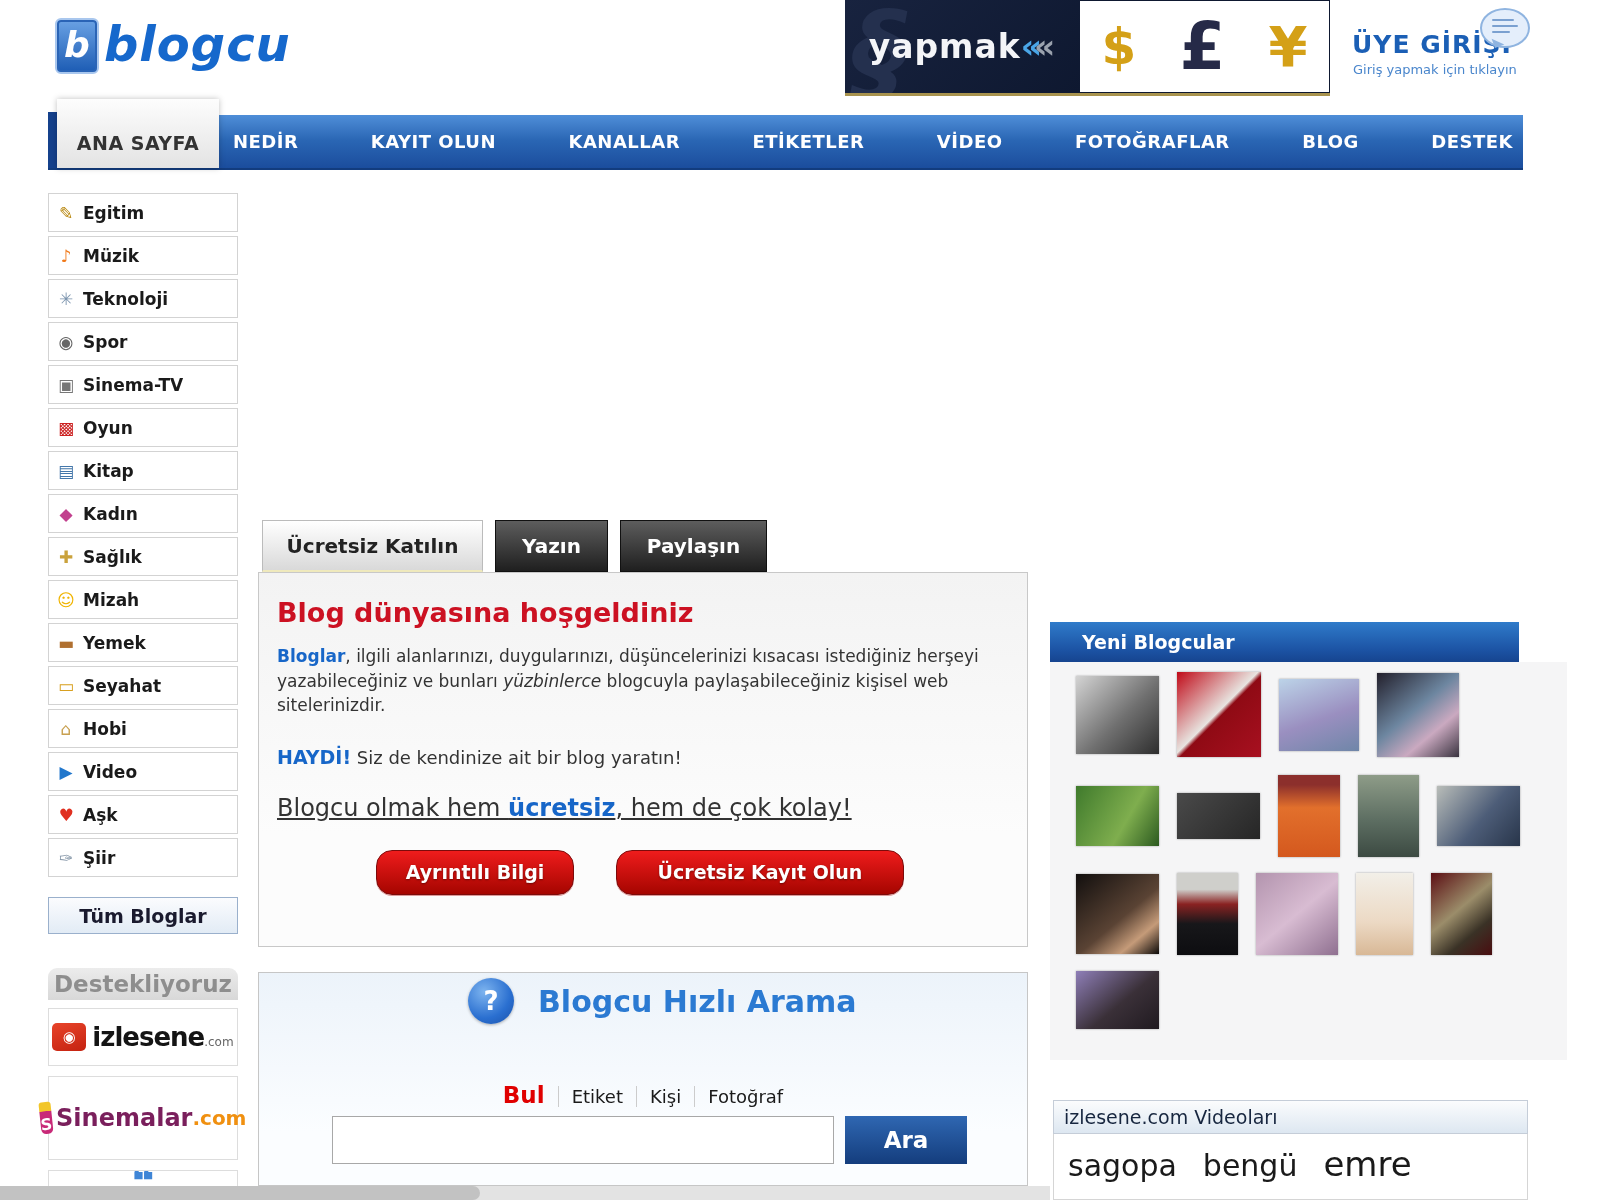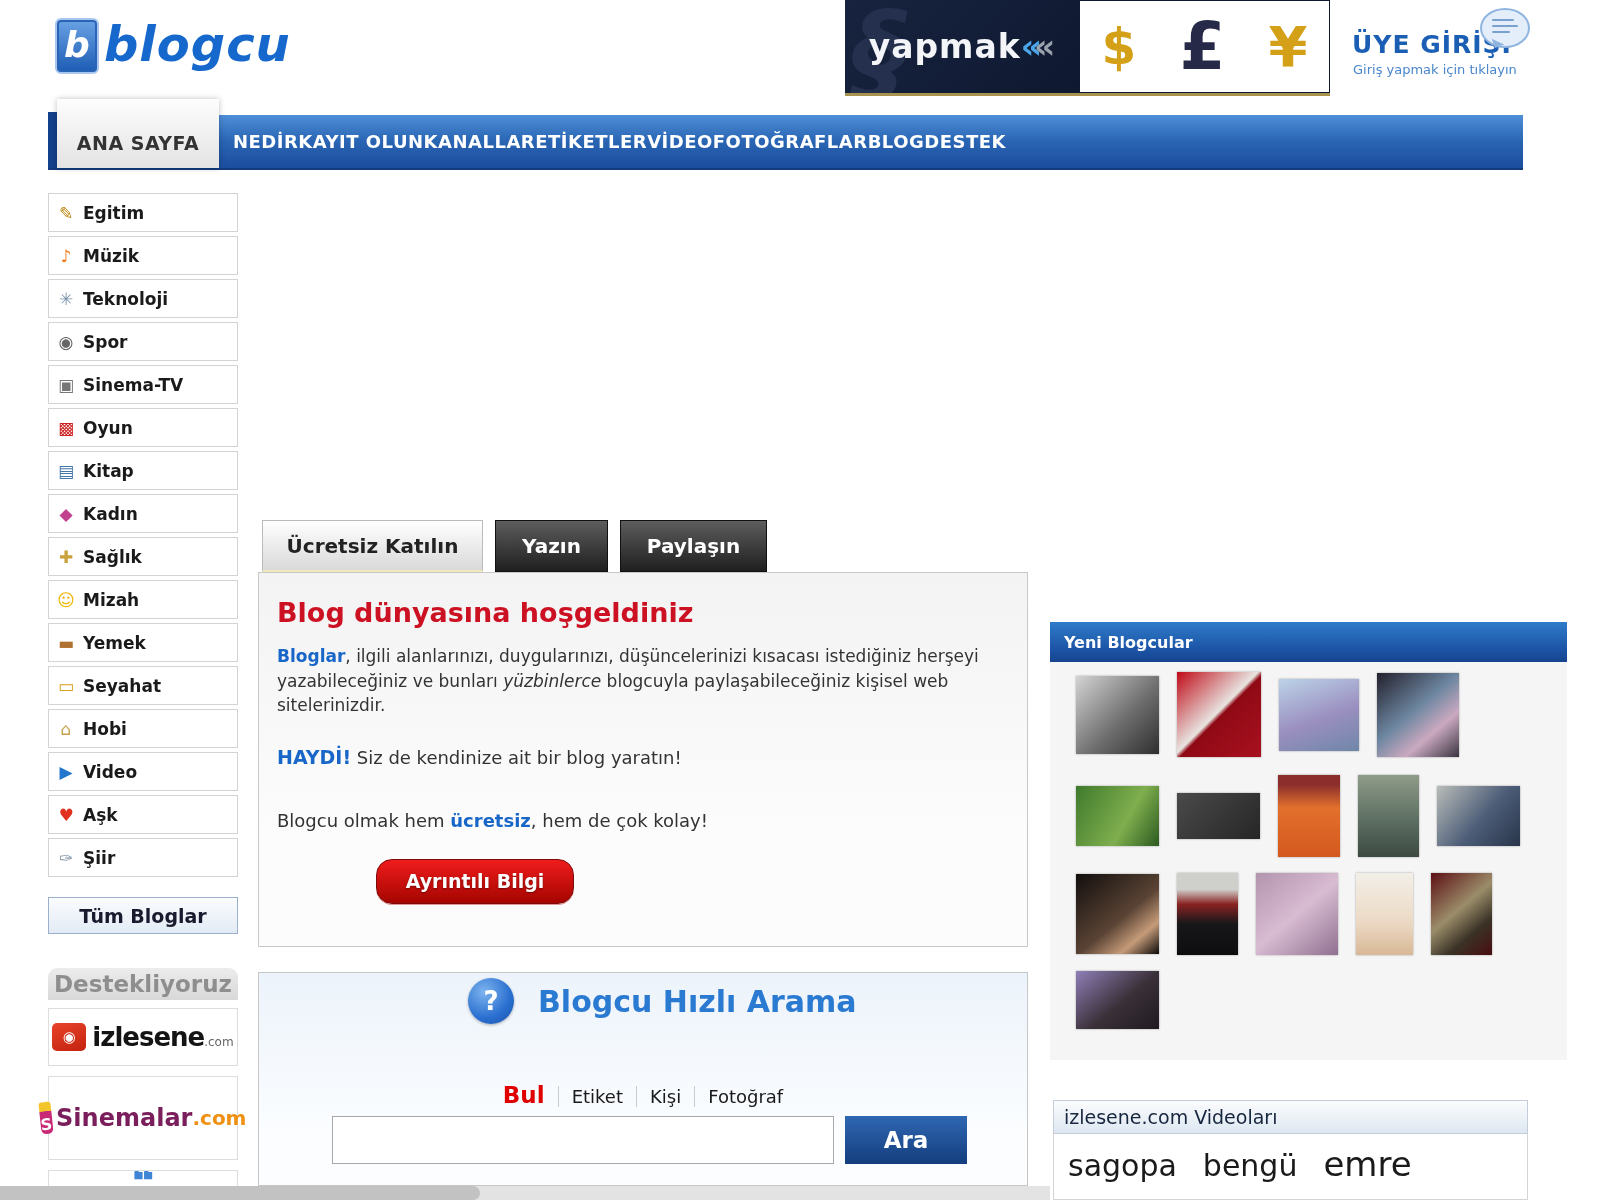--- a/index.html
+++ b/index.html
@@ -27,21 +27,21 @@
   .login-title{left:1352px;top:30px;font-size:25px;font-weight:bold;color:#1b5fb5;letter-spacing:1px;}
   .login-sub{left:1353px;top:62px;font-size:13px;color:#4a86cc;}
   .login-bubble{left:1480px;top:8px;width:46px;height:36px;background:#e4eefb;border:2px solid #8fb4e0;border-radius:50%;}
   .login-bubble::after{content:"";position:absolute;left:6px;bottom:-9px;width:0;height:0;
     border:7px solid transparent;border-top-color:#8fb4e0;transform:rotate(25deg);}
   .login-bubble .line{position:absolute;left:10px;height:2px;background:#7aa0d0;border-radius:1px;}
 
   
   .navbar{left:48px;top:115px;width:1475px;height:53px;
     background:linear-gradient(180deg,#4f8ed8 0%,#2a66b4 48%,#1b4d9d 100%);border-bottom:2px solid #123c7e;}
-  .nav-items{position:absolute;left:185px;top:0;right:10px;height:100%;display:flex;align-items:center;justify-content:flex-start;}
+  .nav-items{position:absolute;left:185px;top:0;right:10px;height:100%;display:flex;align-items:center;justify-content:space-between;}
   .nav-item{color:#fff;font-size:18px;font-weight:bold;letter-spacing:.5px;cursor:pointer;text-decoration:none;}
   .home-stripe{left:48px;top:112px;width:9px;height:56px;background:#15418c;}
   .home-tab{left:57px;top:99px;width:162px;height:69px;background:linear-gradient(180deg,#fdfdfd,#e3e3e3);
     box-shadow:0 0 6px rgba(0,0,0,.25);display:flex;align-items:flex-end;justify-content:center;padding-bottom:14px;box-sizing:border-box;}
   .home-tab span{color:#333;font-size:19px;font-weight:bold;letter-spacing:.5px;}
 
   
   .channels{left:48px;top:193px;width:190px;list-style:none;margin:0;padding:0;}
   .channel{background:#fff;border:1px solid #d3d3d3;height:37px;margin-bottom:4px;display:flex;align-items:center;cursor:pointer;}
   .channel .cicon{width:34px;text-align:center;font-size:17px;}
@@ -73,21 +73,21 @@
   .tab.dark{background:linear-gradient(180deg,#5d5d5d,#1f1f1f);color:#fff;border:1px solid #111;}
 
   
   .welcome{left:258px;top:572px;width:770px;height:375px;background:linear-gradient(180deg,#f3f3f3,#fcfcfc 70%);
     border:1px solid #c8c8c8;box-sizing:border-box;padding:24px 20px 0 18px;}
   .welcome h1{margin:0 0 16px 0;font-size:27px;color:#cc1122;}
   .welcome p{margin:0 0 0 0;font-size:17px;line-height:1.45;color:#333;width:715px;}
   .blue-link{color:#1766c8;font-weight:bold;cursor:pointer;}
   .haydi-line{margin-top:28px;font-size:18px;color:#333;}
   .haydi{color:#1766c8;font-weight:bold;font-size:19px;}
-  .free-line{margin-top:42px;font-size:18px;color:#333;}
+  .free-line{margin-top:26px;font-size:24px;color:#333;text-decoration:underline;}
   .btn-row{margin-top:28px;display:flex;}
   .red-btn{background:linear-gradient(180deg,#ef1c1c,#a50500);border:1px solid #7d0b0b;border-radius:16px;
     color:#fff;font-size:19px;font-weight:bold;text-shadow:0 1px 2px rgba(0,0,0,.4);
     display:flex;align-items:center;justify-content:center;cursor:pointer;height:43px;box-shadow:0 1px 0 #d99;}
   .btn-info{width:196px;margin-left:99px;}
   .btn-register{width:286px;margin-left:42px;}
 
   
   .search-panel{left:258px;top:972px;width:770px;height:214px;background:linear-gradient(180deg,#ecf3fa,#fbfdff 75%);
     border:1px solid #c6c6c6;box-sizing:border-box;}
@@ -97,22 +97,22 @@
   .search-title{left:538px;top:984px;font-size:30px;font-weight:bold;color:#2b7ad2;}
   .filters{left:258px;top:1082px;width:770px;display:flex;align-items:baseline;justify-content:center;}
   .flabel{font-size:18px;color:#1a1a1a;padding:0 13px;cursor:pointer;border-left:1px solid #ccc;}
   .flabel:first-child{border-left:none;}
   .flabel.active{color:#e00000;font-weight:bold;font-size:23px;}
   .search-input{left:332px;top:1116px;width:502px;height:48px;background:#fff;border:1px solid #a8a8a8;box-sizing:border-box;font-size:18px;padding:0 8px;}
   .ara-btn{left:845px;top:1116px;width:122px;height:48px;background:linear-gradient(180deg,#2f67b2,#143d7d);
     color:#fff;font-size:23px;font-weight:bold;display:flex;align-items:center;justify-content:center;cursor:pointer;}
 
   
-  .nb-header{left:1050px;top:622px;width:517px;height:40px;background:linear-gradient(180deg,#2f7bca 0%,#1c53a4 70%,#16448f 100%);
-    display:flex;align-items:center;color:#fff;font-size:16px;font-weight:bold;padding-left:14px;box-sizing:border-box;}
+  .nb-header{left:1050px;top:622px;width:469px;height:40px;background:linear-gradient(180deg,#2f7bca 0%,#1c53a4 70%,#16448f 100%);
+    display:flex;align-items:center;color:#fff;font-size:19px;font-weight:bold;padding-left:32px;box-sizing:border-box;}
   .nb-body{left:1050px;top:662px;width:517px;height:398px;background:#f5f5f6;box-sizing:border-box;padding:10px 0 0 26px;}
   .av-row{display:flex;align-items:center;margin-bottom:16px;}
   .avatar{margin-right:18px;box-shadow:0 0 2px rgba(0,0,0,.35);cursor:pointer;flex:none;}
 
   .vid-header{left:1053px;top:1100px;width:475px;height:34px;background:linear-gradient(180deg,#fbfcfd,#dde7f1);
     border:1px solid #c5cdd8;box-sizing:border-box;display:flex;align-items:center;padding-left:10px;
     color:#17263f;font-size:19px;font-weight:normal;}
   .vid-body{left:1053px;top:1134px;width:475px;height:66px;background:#fff;border:1px solid #d5d5d5;border-top:none;
     box-sizing:border-box;display:flex;align-items:baseline;padding:10px 0 0 14px;}
   .vtag{color:#1a1a1a;margin-right:26px;cursor:pointer;}
@@ -281,20 +281,21 @@
   <div class="abs tab dark" style="left:495px;width:113px;">Yazın</div>
   <div class="abs tab dark" style="left:620px;width:147px;">Paylaşın</div>
 
   <div class="abs welcome">
     <h1>Blog dünyasına hoşgeldiniz</h1>
     <p><span class="blue-link">Bloglar</span><span>, ilgili alanlarınızı, duygularınızı, düşüncelerinizi kısacası istediğiniz herşeyi yazabileceğiniz ve bunları </span><i>yüzbinlerce</i><span> blogcuyla paylaşabileceğiniz kişisel web sitelerinizdir.</span></p>
     <div class="haydi-line"><span class="haydi">HAYDİ!</span><span>  Siz de kendinize ait bir blog yaratın!</span></div>
     <div class="free-line"><span>Blogcu olmak hem </span><span class="blue-link">ücretsiz</span><span>, hem de çok kolay!</span></div>
     <div class="btn-row">
       <div class="red-btn btn-info">Ayrıntılı Bilgi</div>
+      <div class="red-btn btn-register">Ücretsiz Kayıt Olun</div>
     </div>
   </div>
 
   <div class="abs search-panel"></div>
   <div class="abs q-icon">?</div>
   <div class="abs search-title">Blogcu Hızlı Arama</div>
   <div class="abs filters">
   <span class="flabel active">Bul</span>
 
   <span class="flabel">Etiket</span>

